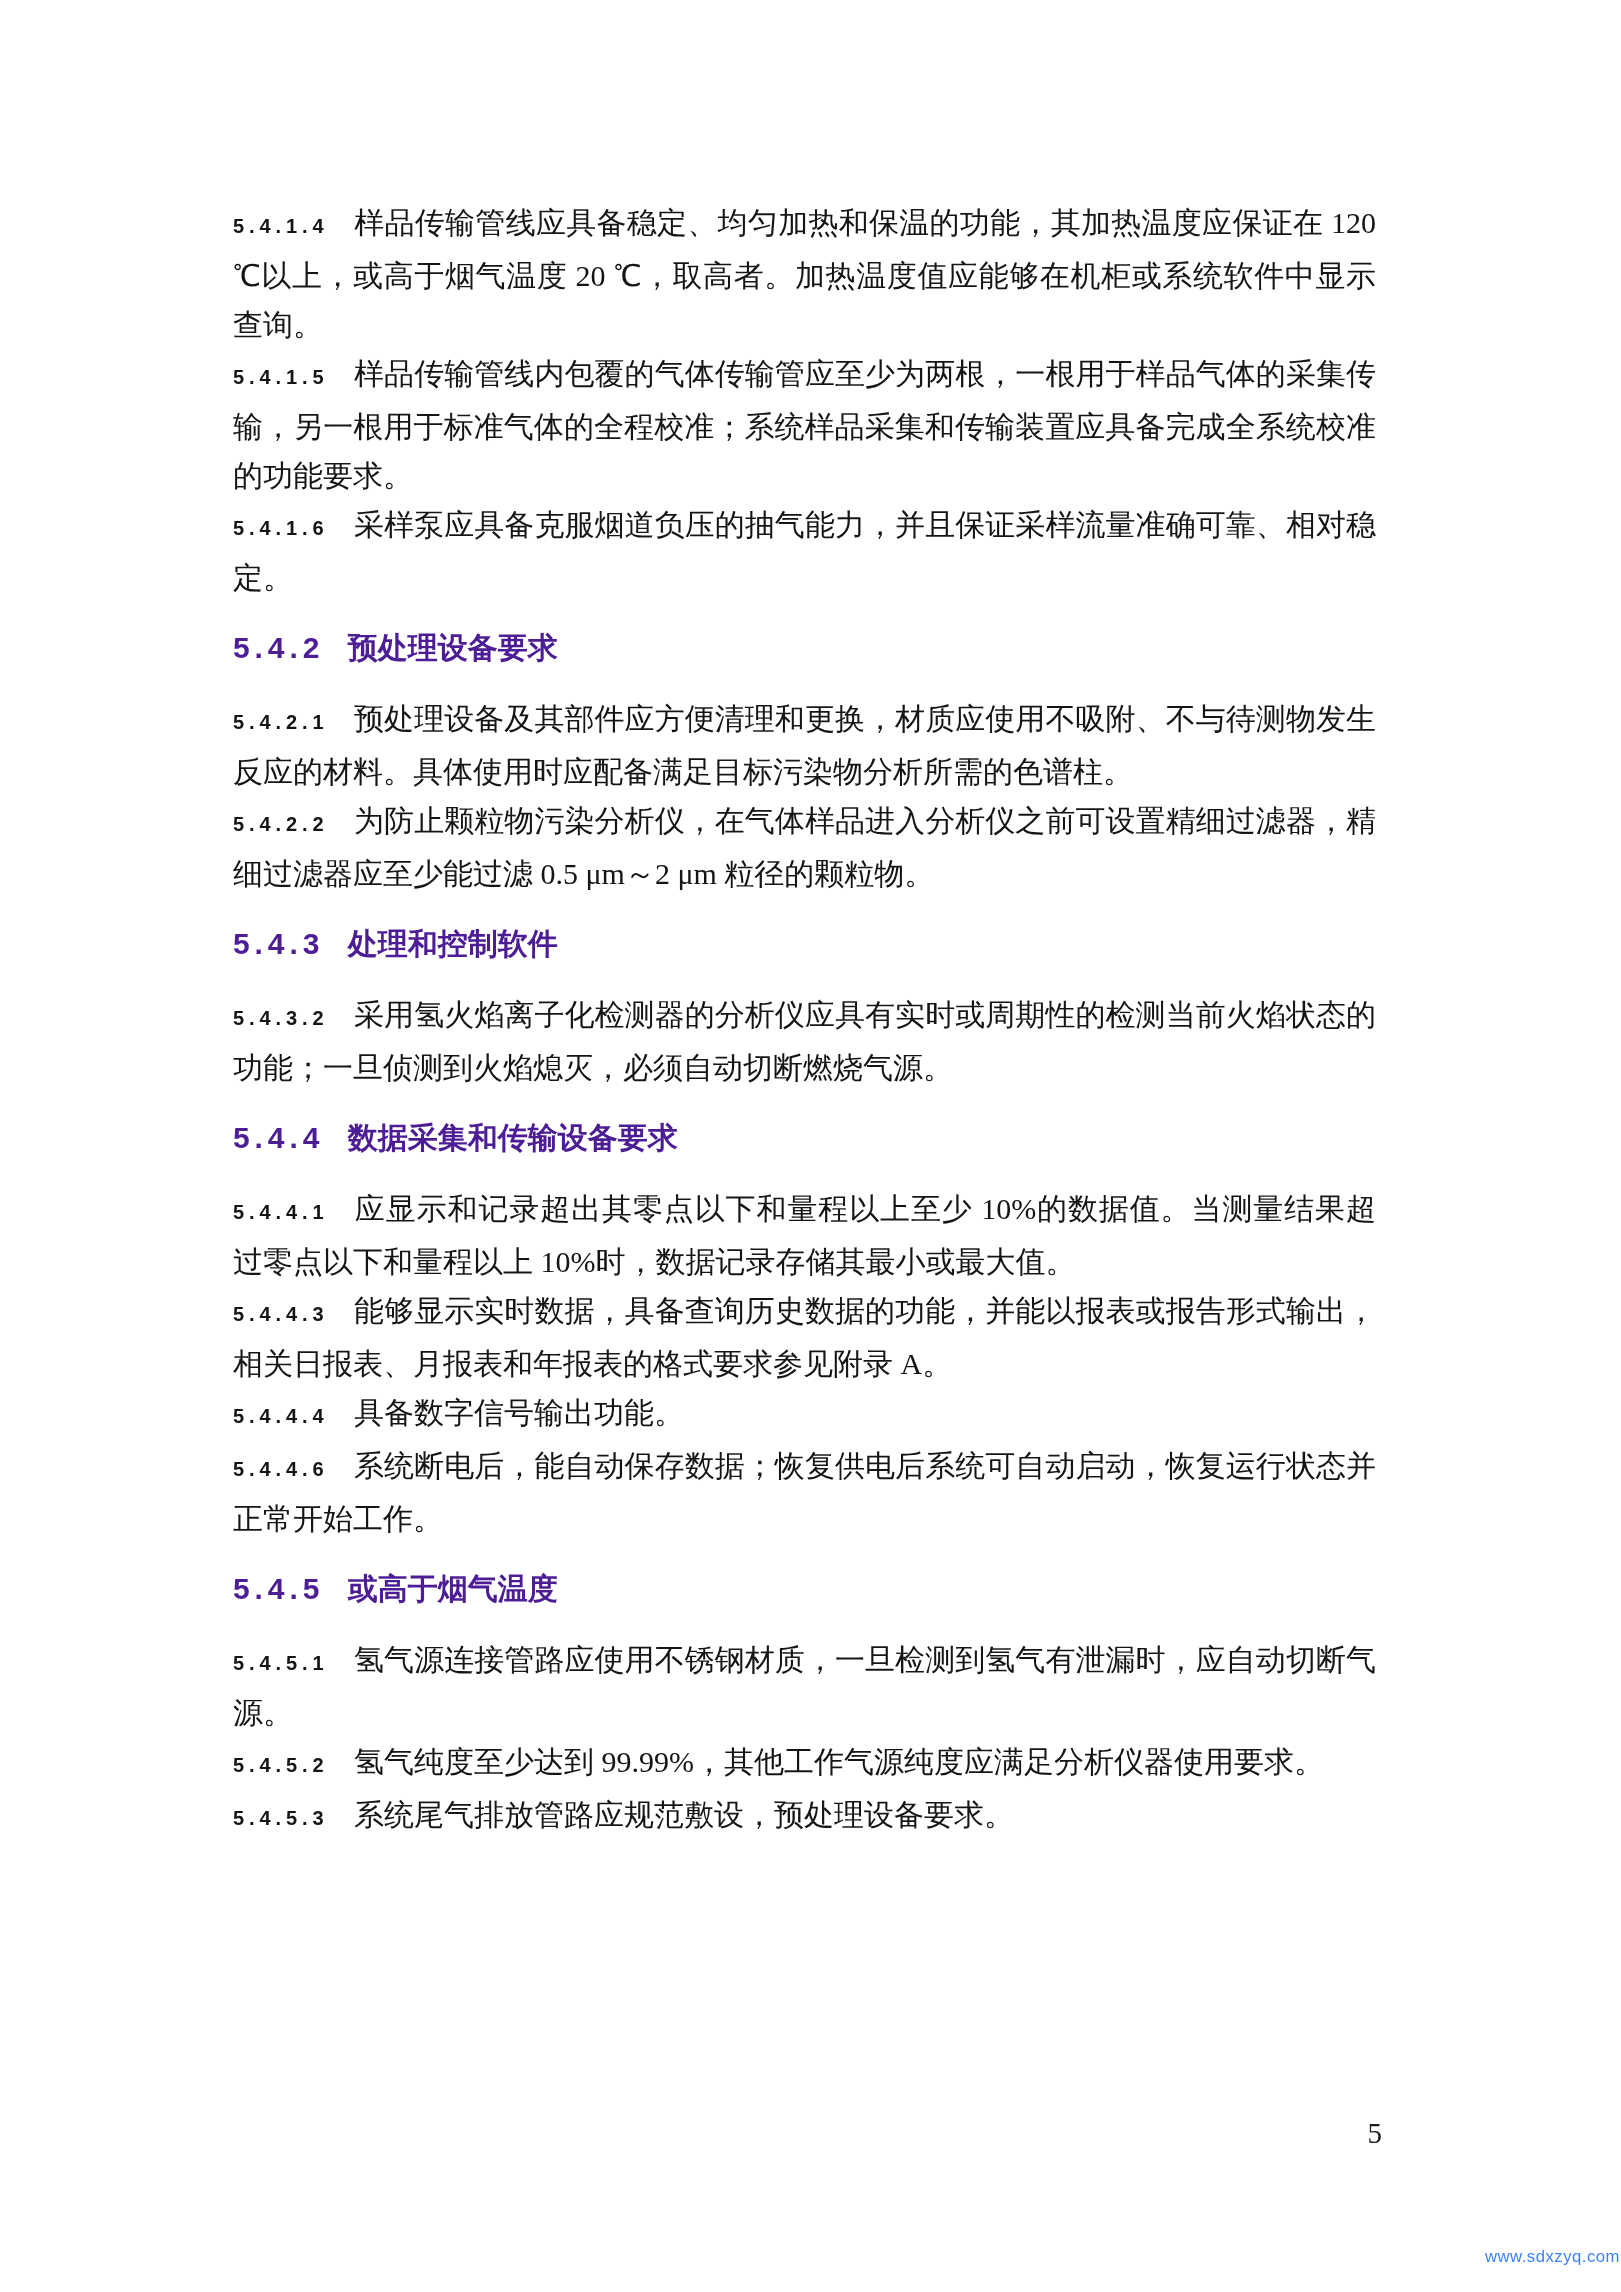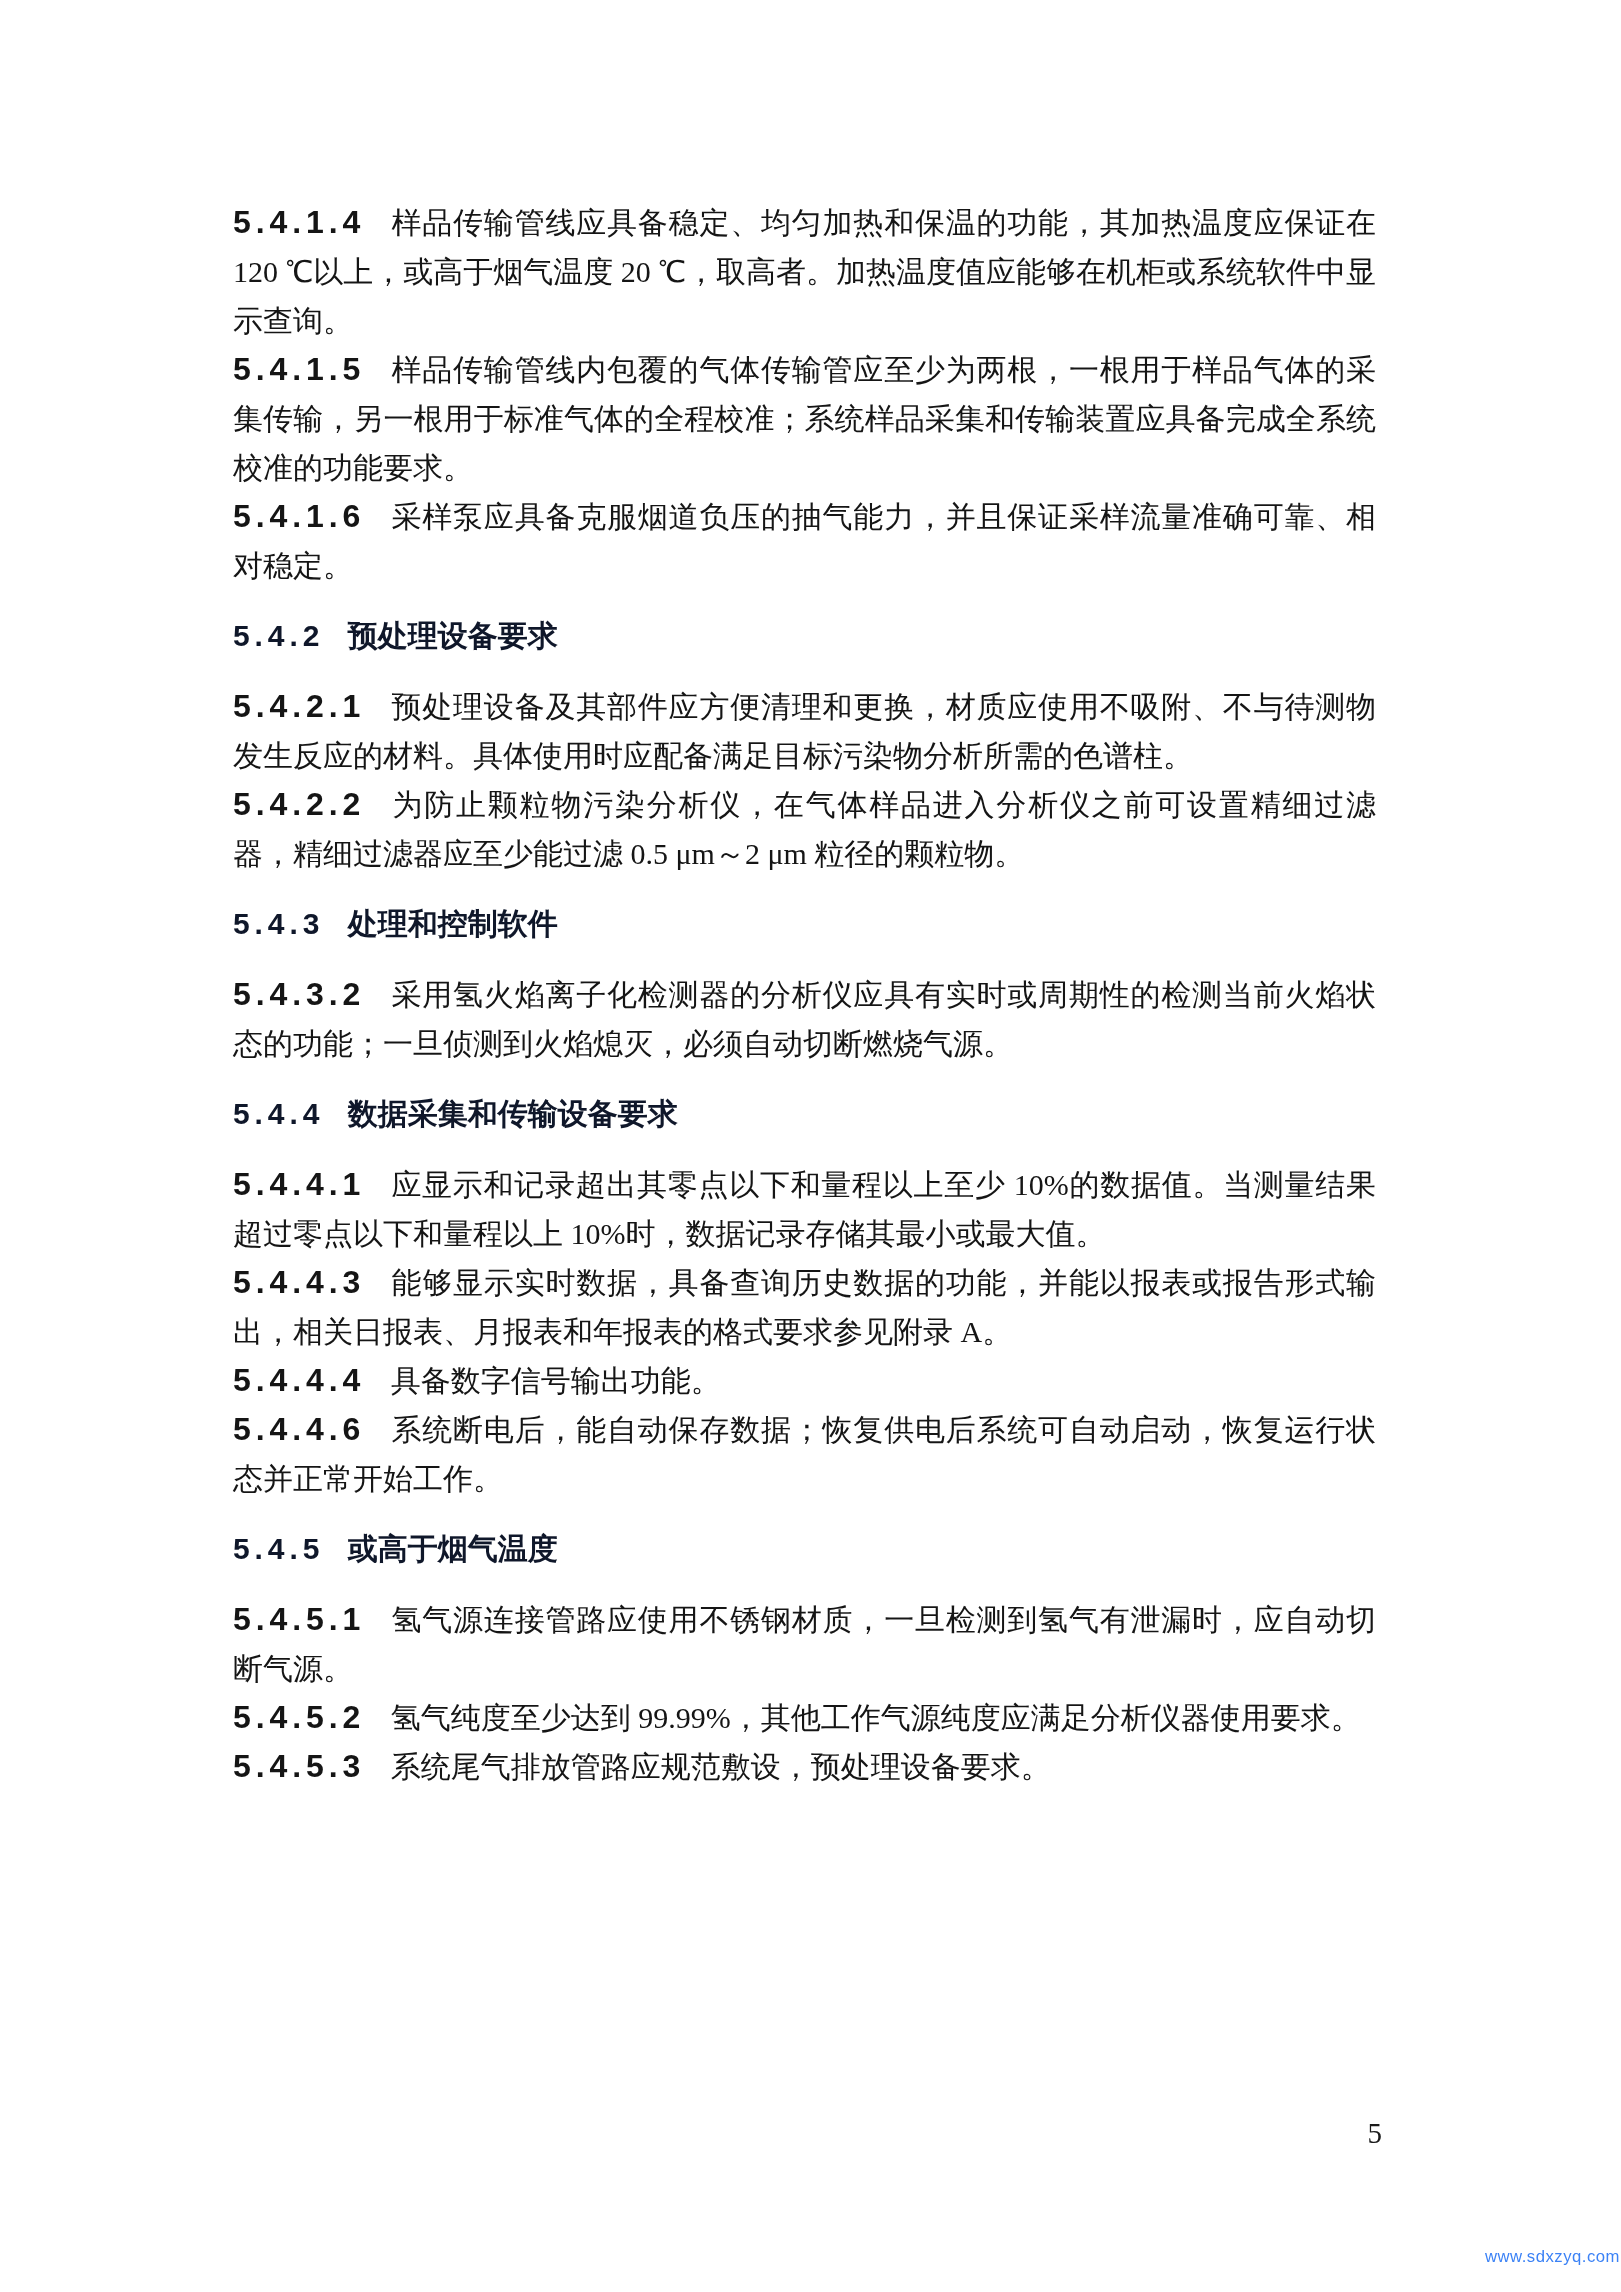--- a/index.html
+++ b/index.html
@@ -21,33 +21,33 @@
   }
   .paragraph {
     font-size: 30px;
     line-height: 49px;
     text-align: justify;
     color: #151515;
   }
   .paragraph .num {
     font-family: "Liberation Sans", sans-serif;
     font-weight: bold;
-    font-size: 32px;
+    font-size: 20px;
     letter-spacing: 4.9px;
     padding-right: 25.5px;
     white-space: nowrap;
   }
   .heading {
     font-family: "Liberation Sans", sans-serif;
     font-weight: bold;
     font-size: 30px;
     line-height: 49px;
     margin-top: 20.6px;
     margin-bottom: 22.5px;
-    color: #0f172a;
+    color: #4c1d95;
   }
   .heading .num {
     letter-spacing: 4.9px;
     padding-right: 23.5px;
     white-space: nowrap;
   }
   .page-number {
     position: absolute;
     left: 233px;
     top: 2117px;

